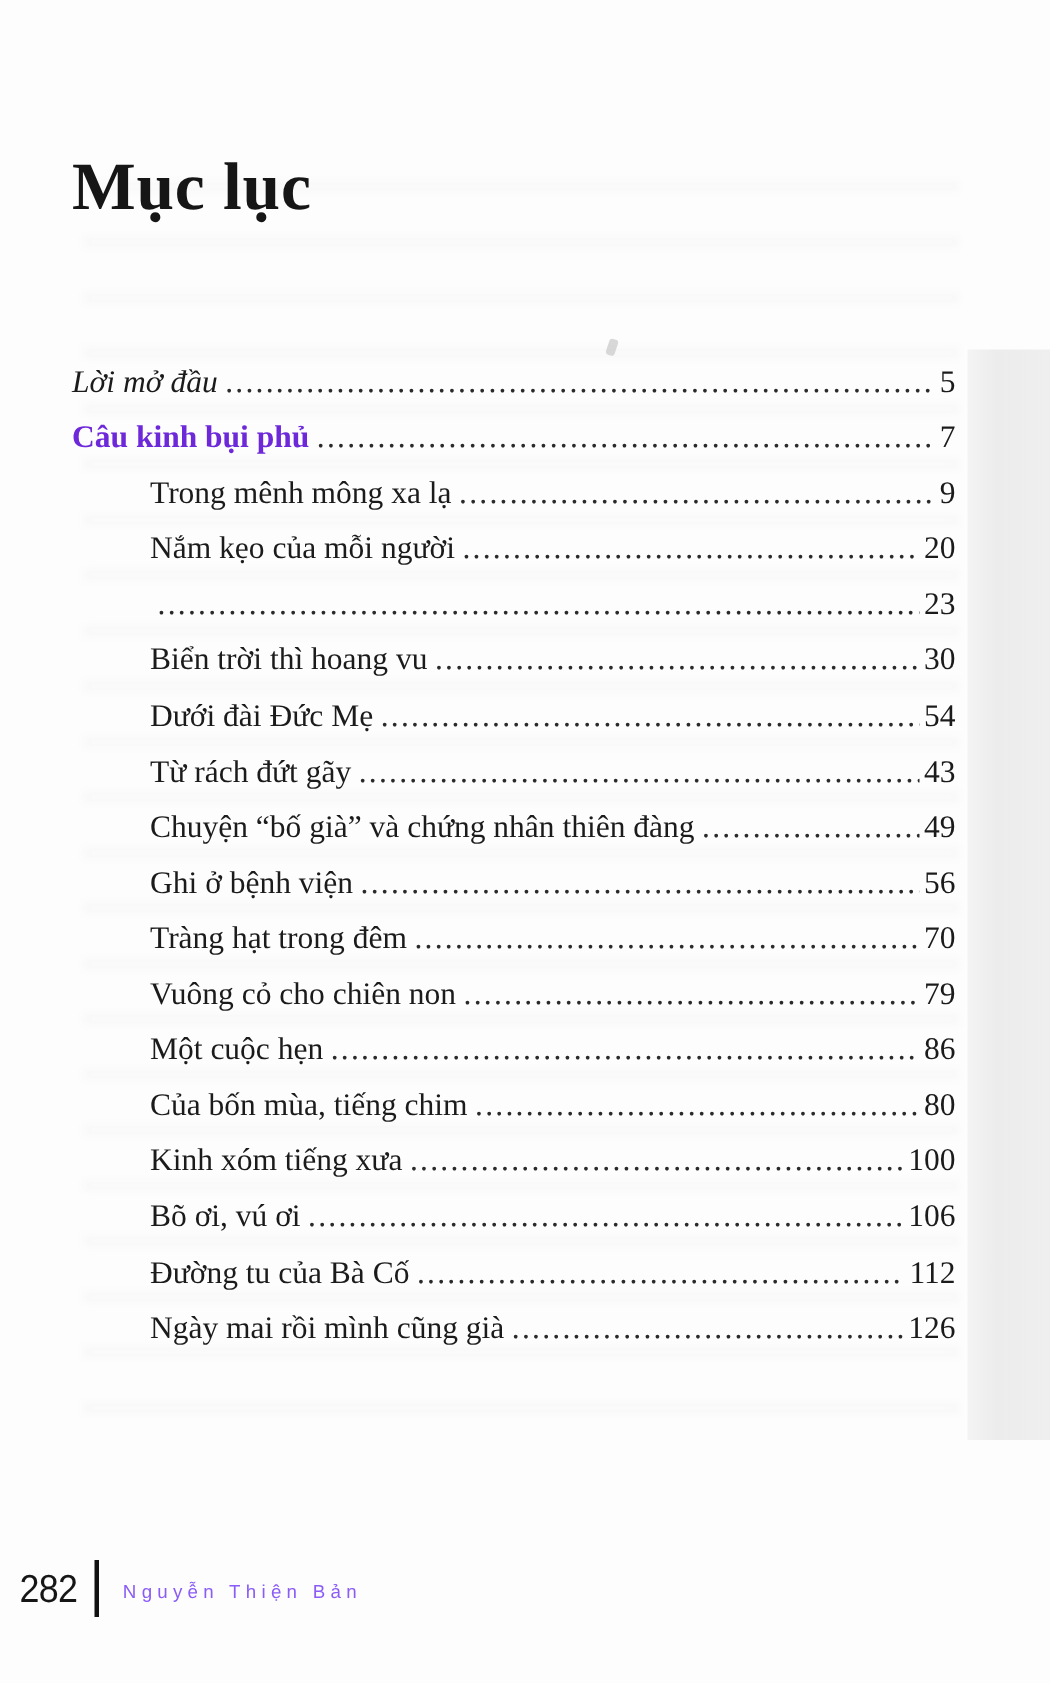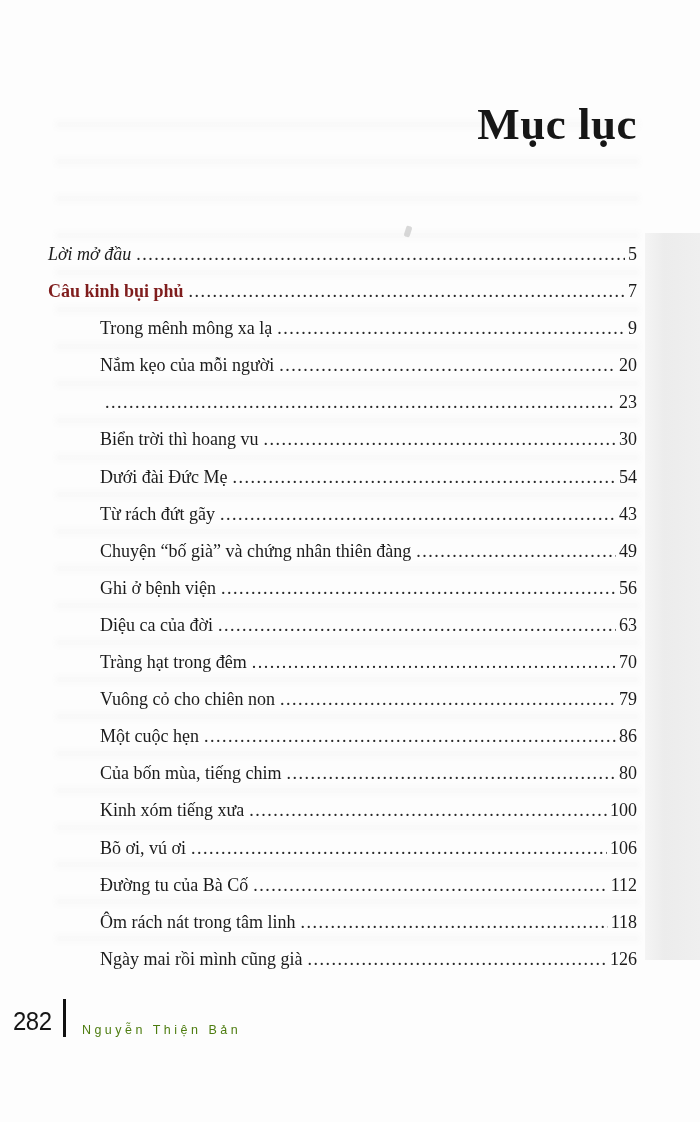--- a/index.html
+++ b/index.html
@@ -29,68 +29,68 @@
   }
   .speck{
     position:absolute;left:405px;top:226px;width:6px;height:11px;
     background:#b9b9b9;border-radius:2px;transform:rotate(18deg);
     opacity:.55;z-index:0;
   }
 
   
   .title{
     position:absolute;left:48px;top:98px;width:589px;
-    text-align:right;
+    text-align:left;
     font-size:45px;font-weight:700;letter-spacing:.5px;
     color:#161616;
     z-index:2;
   }
 
   
   .toc{
     position:absolute;left:48px;top:236px;width:589px;
     z-index:2;
   }
   .toc-row{
     display:flex;align-items:baseline;
     height:37.1px;
-    font-size:18px;line-height:37.1px;
+    font-size:21px;line-height:37.1px;
     white-space:nowrap;
   }
   .toc-row.indent{padding-left:52px;}
-  .toc-row.bold .toc-label{font-weight:700;color:#7f1d1d;}
+  .toc-row.bold .toc-label{font-weight:700;color:#6d28d9;}
   .toc-row.italic .toc-label{font-style:italic;}
   .toc-label{flex:0 0 auto;}
   .toc-dots{
     flex:1 1 auto;overflow:hidden;height:37.1px;
     margin:0 3px 0 5px;
     letter-spacing:1.5px;color:#2a2a2a;
   }
   .toc-dots::after{
     content:"....................................................................................................................";
   }
   .toc-page{flex:0 0 auto;text-align:right;}
 
   
   .footer{
-    position:absolute;left:13px;top:993px;height:44px;
-    display:flex;align-items:flex-end;
+    position:absolute;left:13px;top:1037px;height:44px;
+    display:flex;align-items:center;
     font-family:"Liberation Sans","DejaVu Sans",sans-serif;
     z-index:2;
   }
   .footer-num{
     font-size:26px;color:#161616;letter-spacing:-.5px;
     transform:scaleX(.92);transform-origin:left center;
   }
   .footer-bar{
     width:3px;height:38px;background:#111;
     margin:0 16px 0 8px;
   }
   .footer-author{
-    font-size:12.5px;letter-spacing:3.5px;color:#4d7c0f;
+    font-size:12.5px;letter-spacing:3.5px;color:#8b5cf6;
     padding-top:3px;
   }
 </style>
 </head>
 <body>
 
 <div class="page">
 
   <div class="scan-band"></div>
   <div class="bleed"></div>
@@ -142,25 +142,20 @@
       <span class="toc-label">Chuyện “bố già” và chứng nhân thiên đàng</span>
       <span class="toc-dots"></span>
       <span class="toc-page">49</span>
     </div>
       <div class="toc-row indent">
       <span class="toc-label">Ghi ở bệnh viện</span>
       <span class="toc-dots"></span>
       <span class="toc-page">56</span>
     </div>
       <div class="toc-row indent">
-      <span class="toc-label">Diệu ca của đời</span>
-      <span class="toc-dots"></span>
-      <span class="toc-page">63</span>
-    </div>
-      <div class="toc-row indent">
       <span class="toc-label">Tràng hạt trong đêm</span>
       <span class="toc-dots"></span>
       <span class="toc-page">70</span>
     </div>
       <div class="toc-row indent">
       <span class="toc-label">Vuông cỏ cho chiên non</span>
       <span class="toc-dots"></span>
       <span class="toc-page">79</span>
     </div>
       <div class="toc-row indent">
@@ -180,25 +175,20 @@
     </div>
       <div class="toc-row indent">
       <span class="toc-label">Bõ ơi, vú ơi</span>
       <span class="toc-dots"></span>
       <span class="toc-page">106</span>
     </div>
       <div class="toc-row indent">
       <span class="toc-label">Đường tu của Bà Cố</span>
       <span class="toc-dots"></span>
       <span class="toc-page">112</span>
-    </div>
-      <div class="toc-row indent">
-      <span class="toc-label">Ôm rách nát trong tâm linh</span>
-      <span class="toc-dots"></span>
-      <span class="toc-page">118</span>
     </div>
       <div class="toc-row indent">
       <span class="toc-label">Ngày mai rồi mình cũng già</span>
       <span class="toc-dots"></span>
       <span class="toc-page">126</span>
     </div>
     </div>
 
   <div class="footer">
     <span class="footer-num">282</span>

